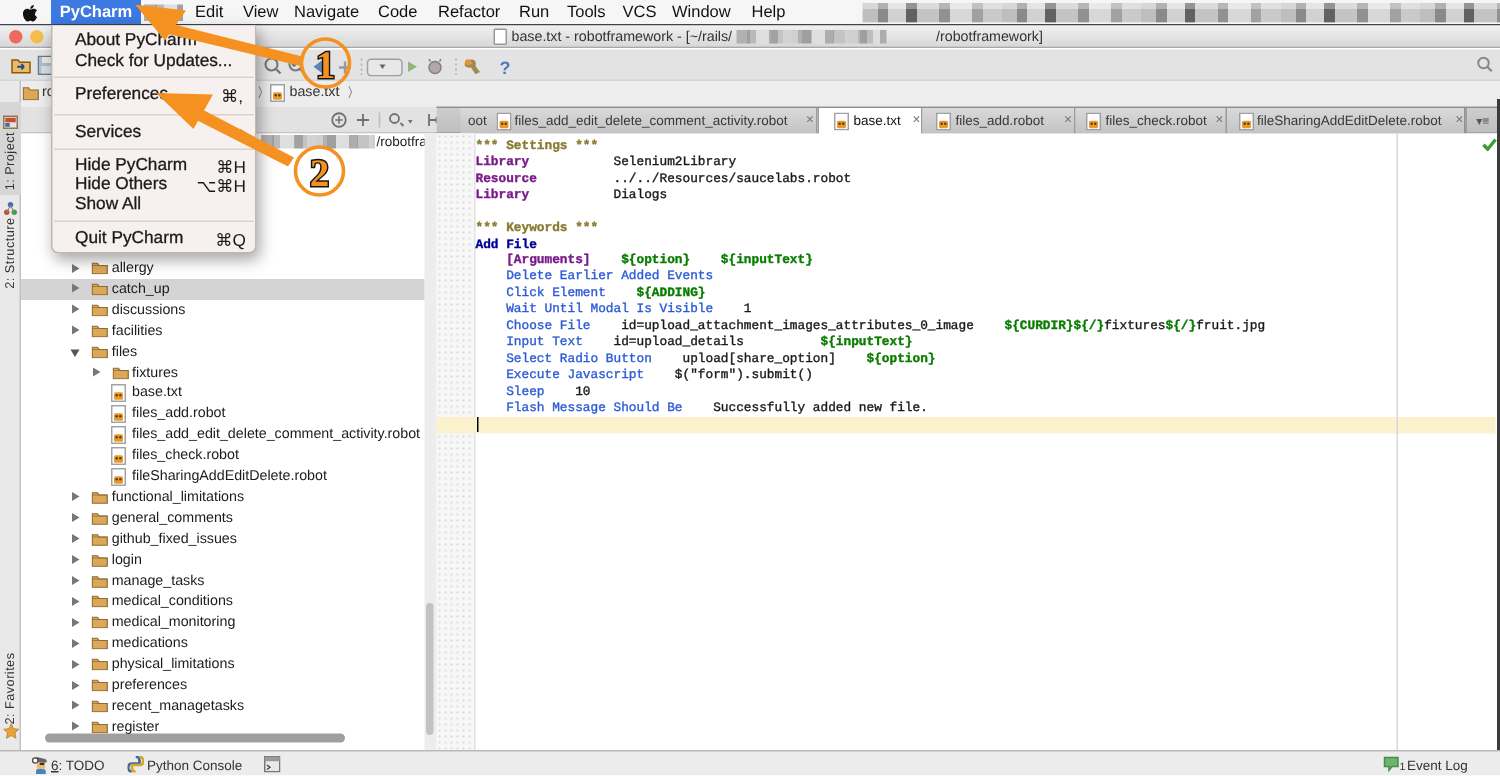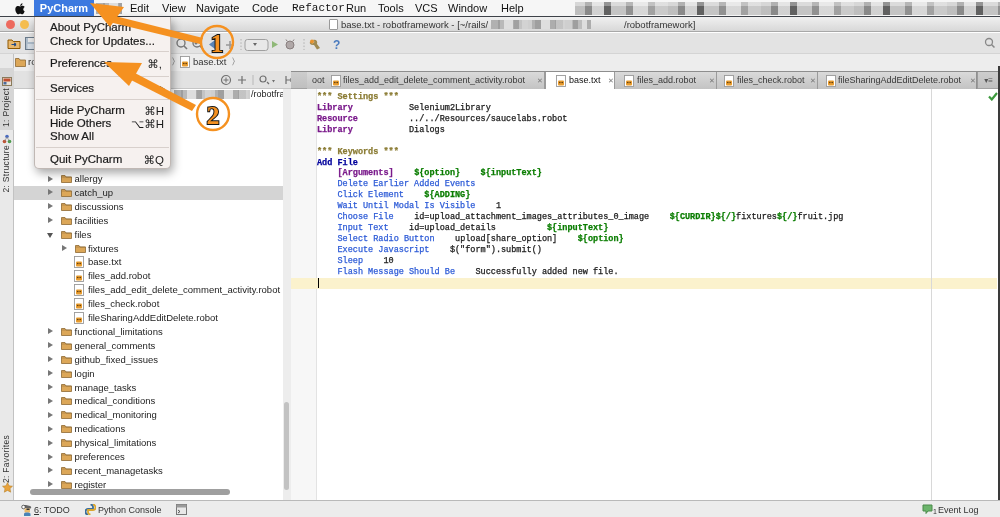--- a/index.html
+++ b/index.html
@@ -62,21 +62,21 @@
 <body>
 
 <div id="menubar" class="abs">
   <svg class="abs" style="left:15px;top:3px;" width="11" height="12" viewBox="0 0 11 12">
       <path d="M8.4 6.3c0-1.5 1.2-2.2 1.3-2.3-0.7-1-1.8-1.2-2.2-1.2-0.9-0.1-1.8 0.6-2.3 0.6-0.5 0-1.2-0.5-2-0.5C2.2 2.9 1.3 3.4 0.8 4.2c-1 1.7-0.3 4.3 0.7 5.7 0.5 0.7 1 1.4 1.8 1.4 0.7 0 1-0.5 1.9-0.5 0.9 0 1.1 0.5 1.9 0.5 0.8 0 1.3-0.7 1.8-1.4 0.5-0.8 0.8-1.5 0.8-1.6 0 0-1.5-0.6-1.5-2zM6.9 2.1C7.3 1.6 7.6 1 7.5 0.3 6.9 0.3 6.2 0.7 5.8 1.2 5.4 1.6 5.1 2.3 5.2 2.9 5.8 3 6.5 2.6 6.9 2.1z" fill="#111"></path>
     </svg>
   <div class="mi" style="left:130px;">Edit</div>
   <div class="mi" style="left:162px;">View</div>
   <div class="mi" style="left:196px;">Navigate</div>
   <div class="mi" style="left:252px;">Code</div>
-  <div class="mi" style="left:292px;font-family:Liberation Mono, monospace;">Refactor</div>
+  <div class="mi" style="left:292px;">Refactor</div>
   <div class="mi" style="left:346px;">Run</div>
   <div class="mi" style="left:378px;">Tools</div>
   <div class="mi" style="left:415px;">VCS</div>
   <div class="mi" style="left:448px;">Window</div>
   <div class="mi" style="left:501px;">Help</div>
   <div class="abs blur1" style="left:96px; top:3px; width:26px; height:11px;"></div>
   <div class="abs blur2" style="left:575px; top:2px; width:425px; height:13px;"></div>
 </div>
 <div id="pycharmsel" class="abs">PyCharm</div>
 

